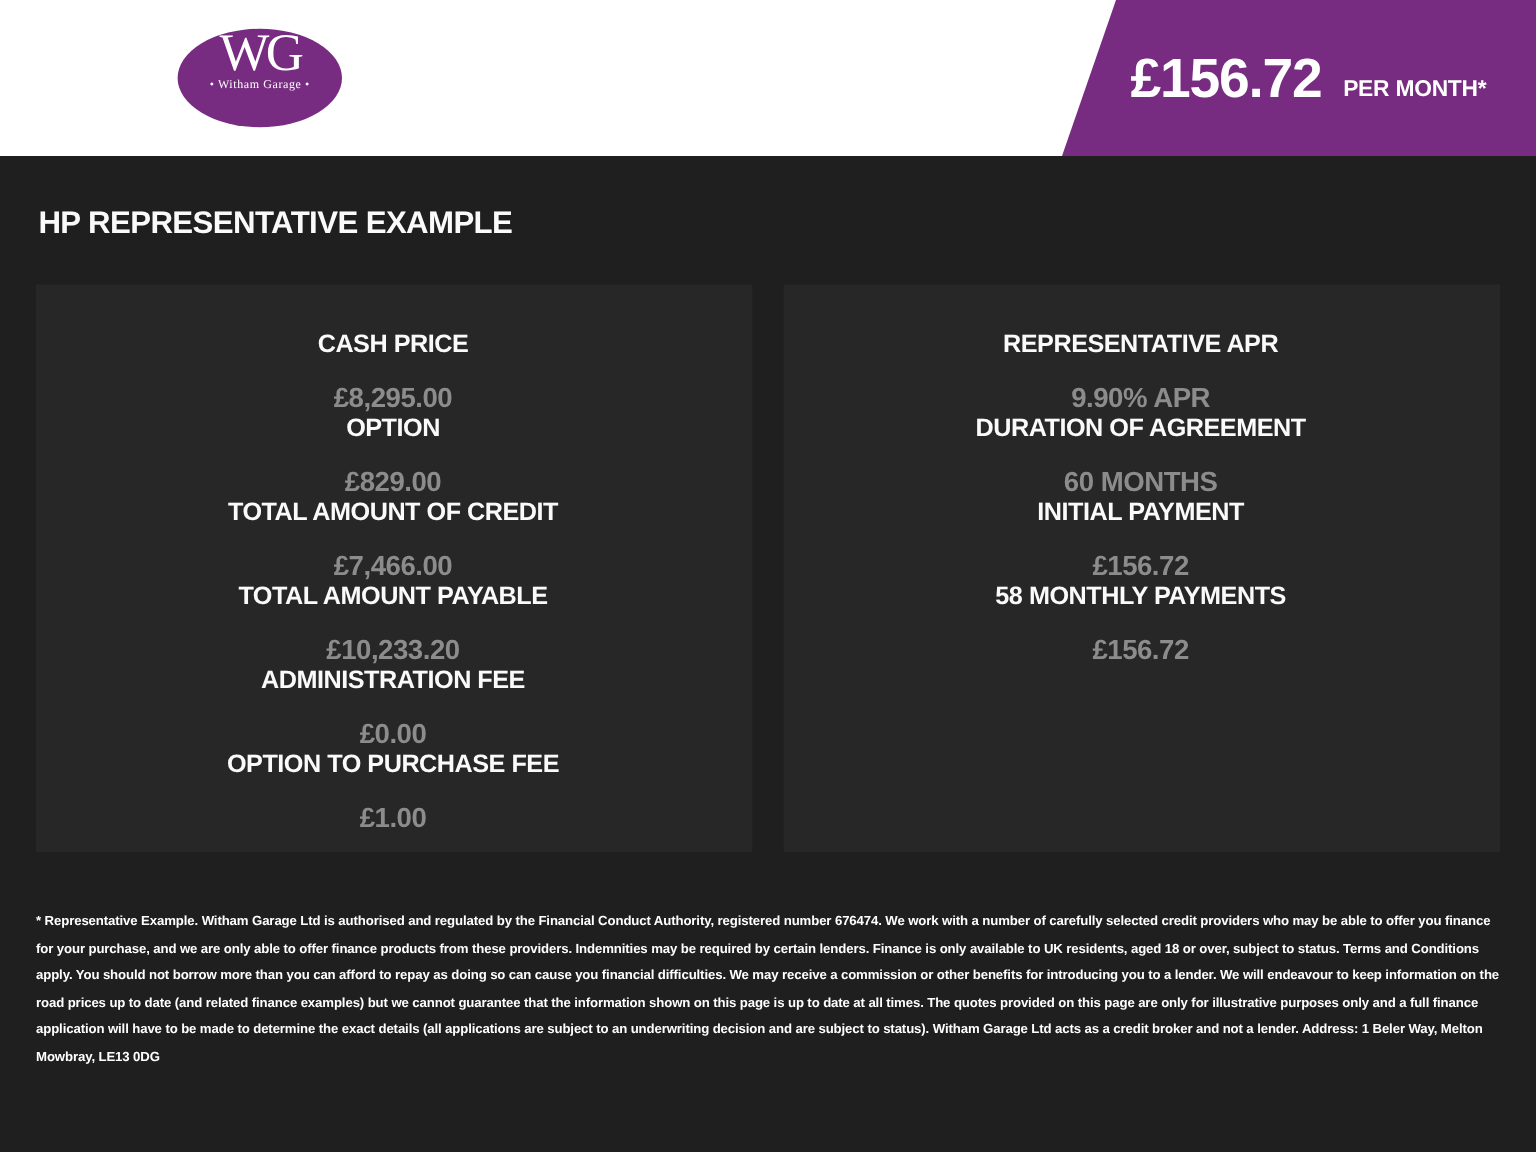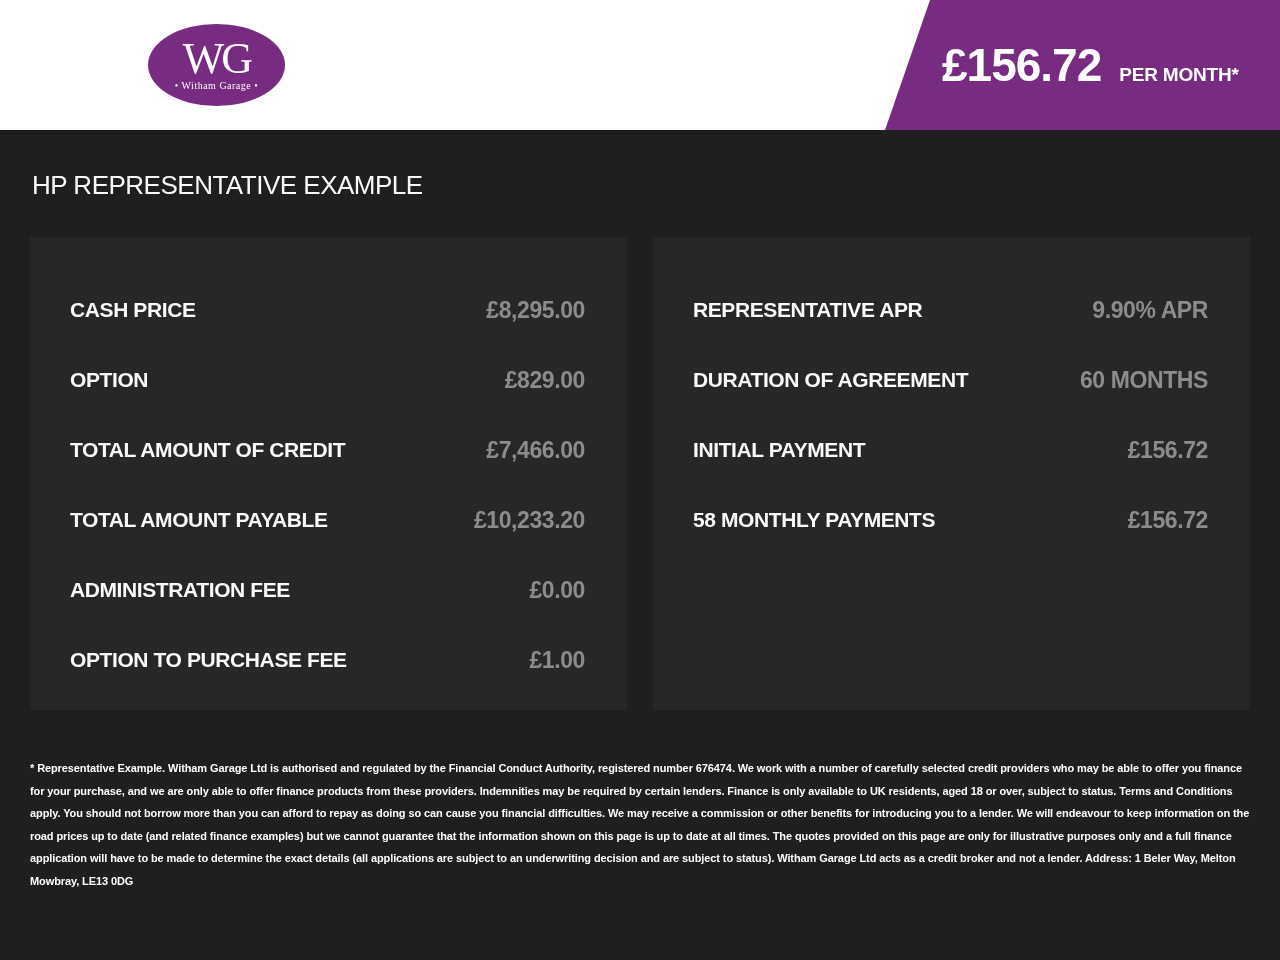--- a/index.html
+++ b/index.html
@@ -21,21 +21,21 @@
     position:relative;
     width:1280px;height:130px;
     background:#ffffff;
   }
   .logo{
     position:absolute;left:148px;top:24px;
     width:137px;height:82px;
     background:var(--purple);
     border-radius:50%;
     display:flex;flex-direction:column;
-    align-items:center;justify-content:center;
+    align-items:center;justify-content:flex-start;
     color:#fff;
     font-family:"Liberation Serif",serif;
   }
   .logo .initials{
     font-size:44px;line-height:40px;letter-spacing:-3px;
     font-weight:400;
   }
   .logo .logo-sub{
     font-size:10px;letter-spacing:0.5px;margin-top:1px;
     white-space:nowrap;
@@ -58,36 +58,36 @@
   }
 
   
   .main{
     width:1280px;height:830px;
     background:var(--page-bg);
     padding:0 30px;
   }
   .page-title{
     color:var(--label-white);
-    font-size:26px;font-weight:normal;letter-spacing:-0.5px;
+    font-size:26px;font-weight:bold;letter-spacing:-0.5px;
     padding-top:40px;margin-left:2px;
   }
   .panels{
     display:flex;gap:26px;
     margin-top:36px;
     height:473px;
   }
   .panel{
     flex:1;
     background:var(--panel-bg);
     padding:38px 42px 0 40px;
   }
   .finance-row{
     height:70px;
-    display:flex;align-items:center;justify-content:space-between;
+    display:flex;align-items:center;justify-content:space-between;flex-direction:column;
   }
   .finance-row .label{
     color:var(--label-white);
     font-size:21px;font-weight:bold;letter-spacing:-0.4px;
   }
   .finance-row .value{
     color:var(--value-grey);
     font-size:23px;font-weight:bold;letter-spacing:-0.4px;
     text-align:center;
   }

